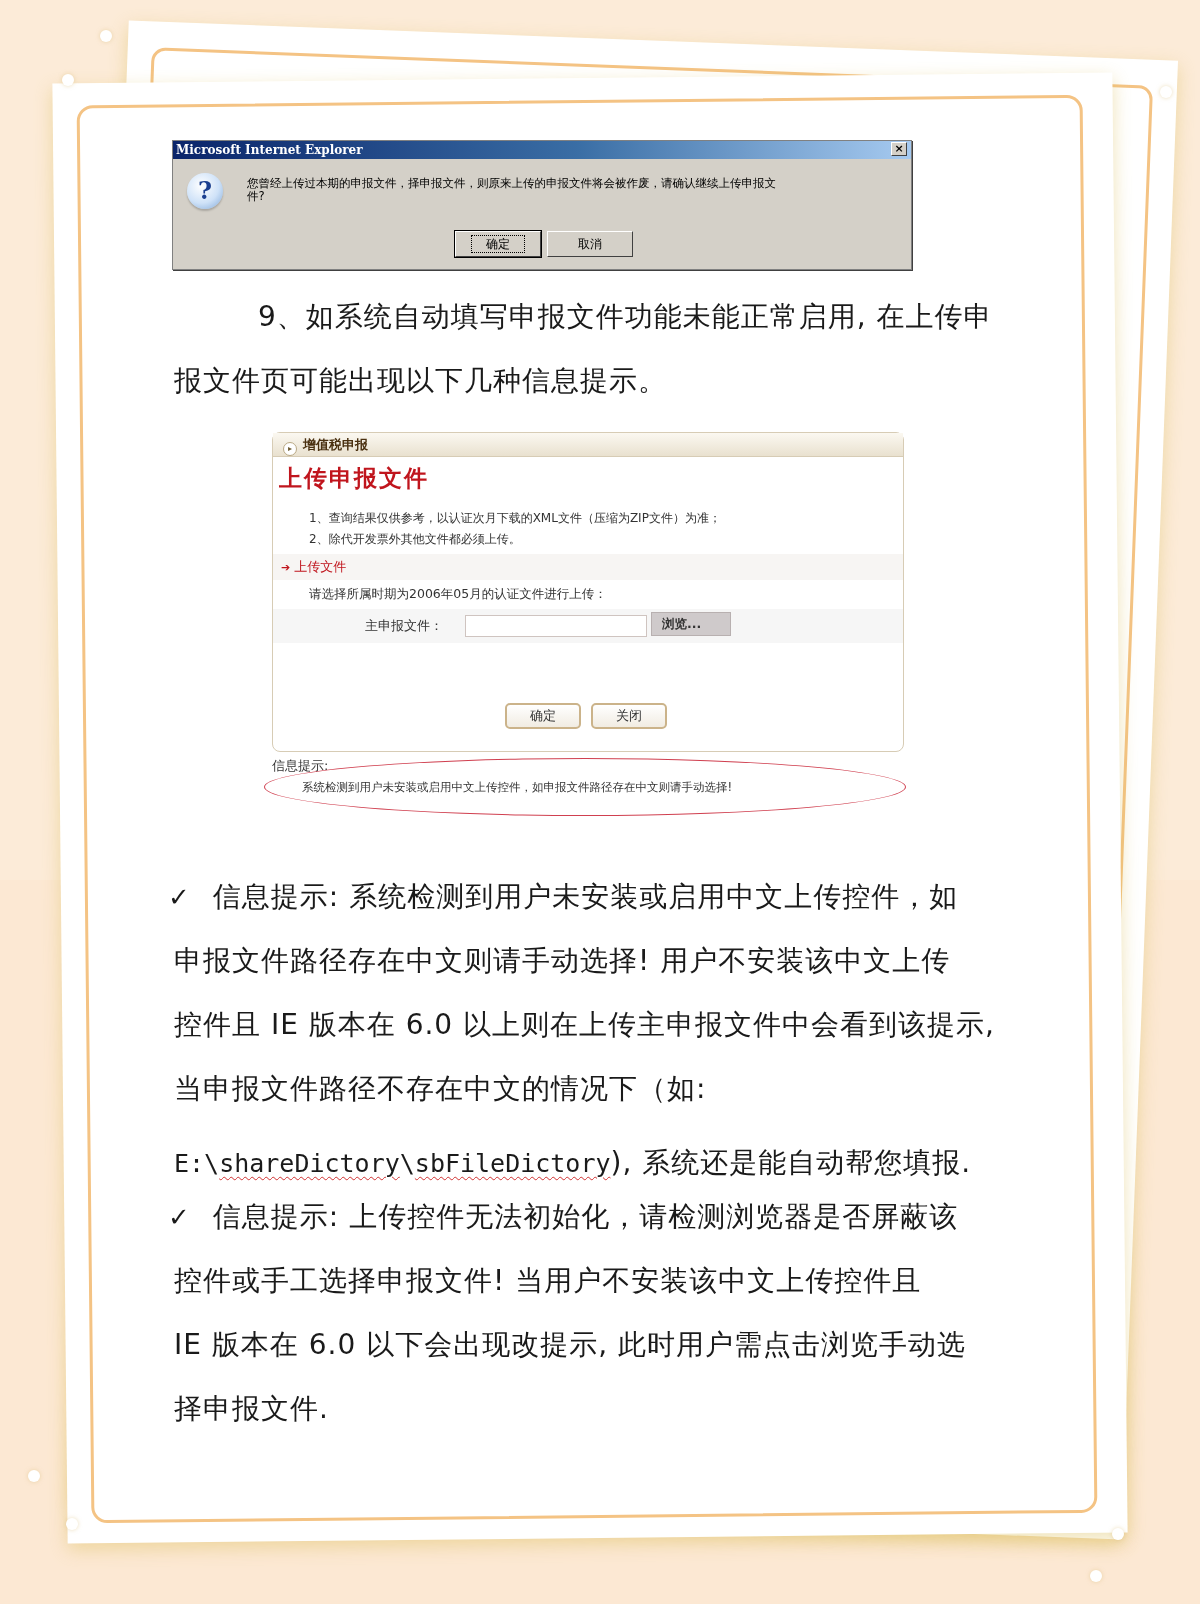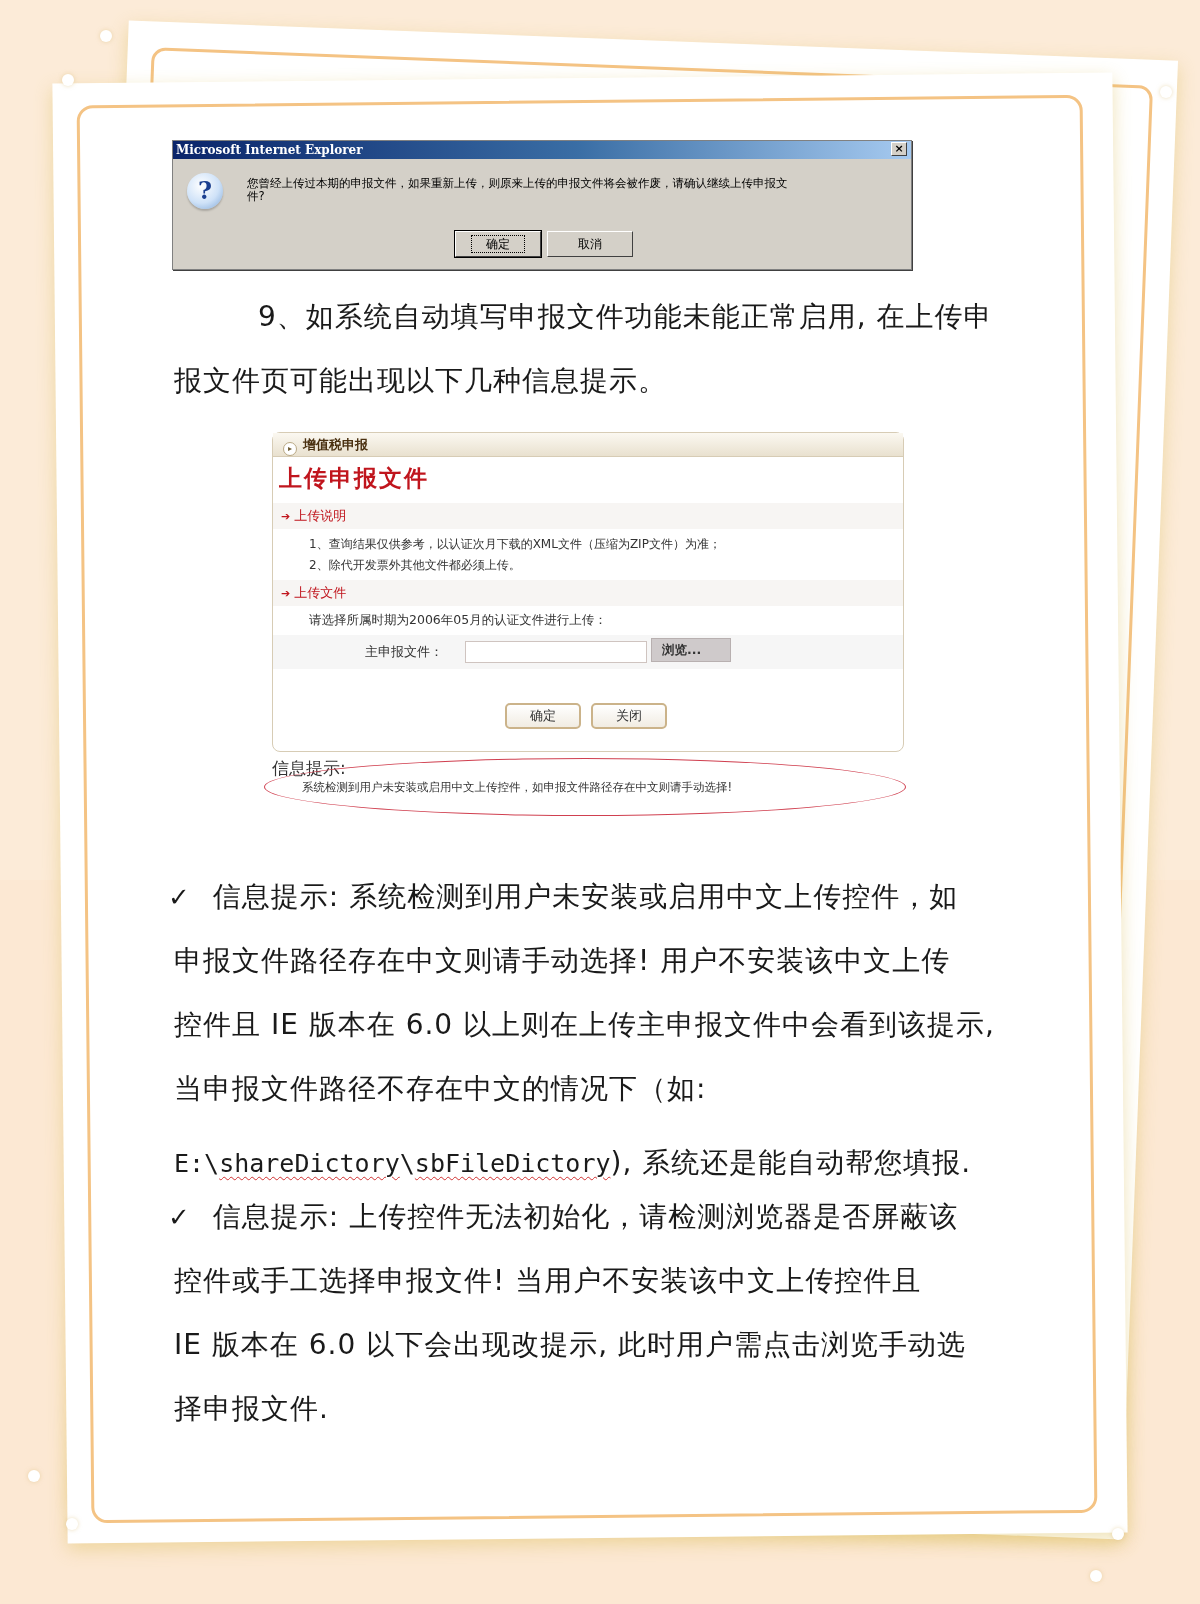--- a/index.html
+++ b/index.html
@@ -125,21 +125,21 @@
   .up-btn {
     position: absolute; top: 270px; width: 76px; height: 26px;
     border: 2px solid #cbb38a; border-radius: 5px;
     background: linear-gradient(#ffffff, #f1ece2); font-size: 13px; color: #333;
     text-align: center; line-height: 22px;
   }
   .up-btn.ok { left: 232px; }
   .up-btn.close { left: 318px; }
 
   .info-label {
-    position: absolute; left: 272px; top: 757px; font-size: 17px; color: #333; text-align: right;
+    position: absolute; left: 272px; top: 757px; font-size: 13px; color: #333; text-align: right;
   }
   .info-ellipse {
     position: absolute; left: 264px; top: 758px; width: 642px; height: 58px;
     border: 1.5px solid #d04050; border-radius: 50%;
   }
   .info-text {
     position: absolute; left: 302px; top: 780px; font-size: 11.5px; color: #333; white-space: nowrap;
   }
 
   .body-text {
@@ -173,38 +173,35 @@
 
 <div class="content">
 
   <div class="ie-dialog">
     <div class="ie-title">
       <span>Microsoft Internet Explorer</span>
       <div class="ie-close">×</div>
     </div>
     <div class="ie-icon">?</div>
     <div class="ie-msg">
-      <div>您曾经上传过本期的申报文件，如果重新上传，则原来上传的申报文件将会被作废，请确认继续上传申报文</div>
+      <div>您曾经上传过本期的申报文件，择申报文件，则原来上传的申报文件将会被作废，请确认继续上传申报文</div>
       <div>件?</div>
     </div>
     <div class="ie-btn ok"><span>确定</span></div>
     <div class="ie-btn cancel">取消</div>
   </div>
 
   <div class="para" style="left:258px;top:298px">9、如系统自动填写申报文件功能未能正常启用, 在上传申</div>
   <div class="para" style="top:362px">报文件页可能出现以下几种信息提示。</div>
 
   <div class="upload-panel">
     <div class="up-header">
       <span class="arrow">▸</span><span>增值税申报</span>
     </div>
     <div class="up-title">上传申报文件</div>
-    <div class="up-section">
-      <span class="tri">➔</span><span>上传说明</span>
-    </div>
     <div class="up-note-wrap">
       <div class="up-note">1、查询结果仅供参考，以认证次月下载的XML文件（压缩为ZIP文件）为准；</div>
       <div class="up-note">2、除代开发票外其他文件都必须上传。</div>
     </div>
     <div class="up-section">
       <span class="tri">➔</span><span>上传文件</span>
     </div>
     <div class="up-line">请选择所属时期为2006年05月的认证文件进行上传：</div>
     <div class="up-row">
       <span class="lbl">主申报文件：</span>

